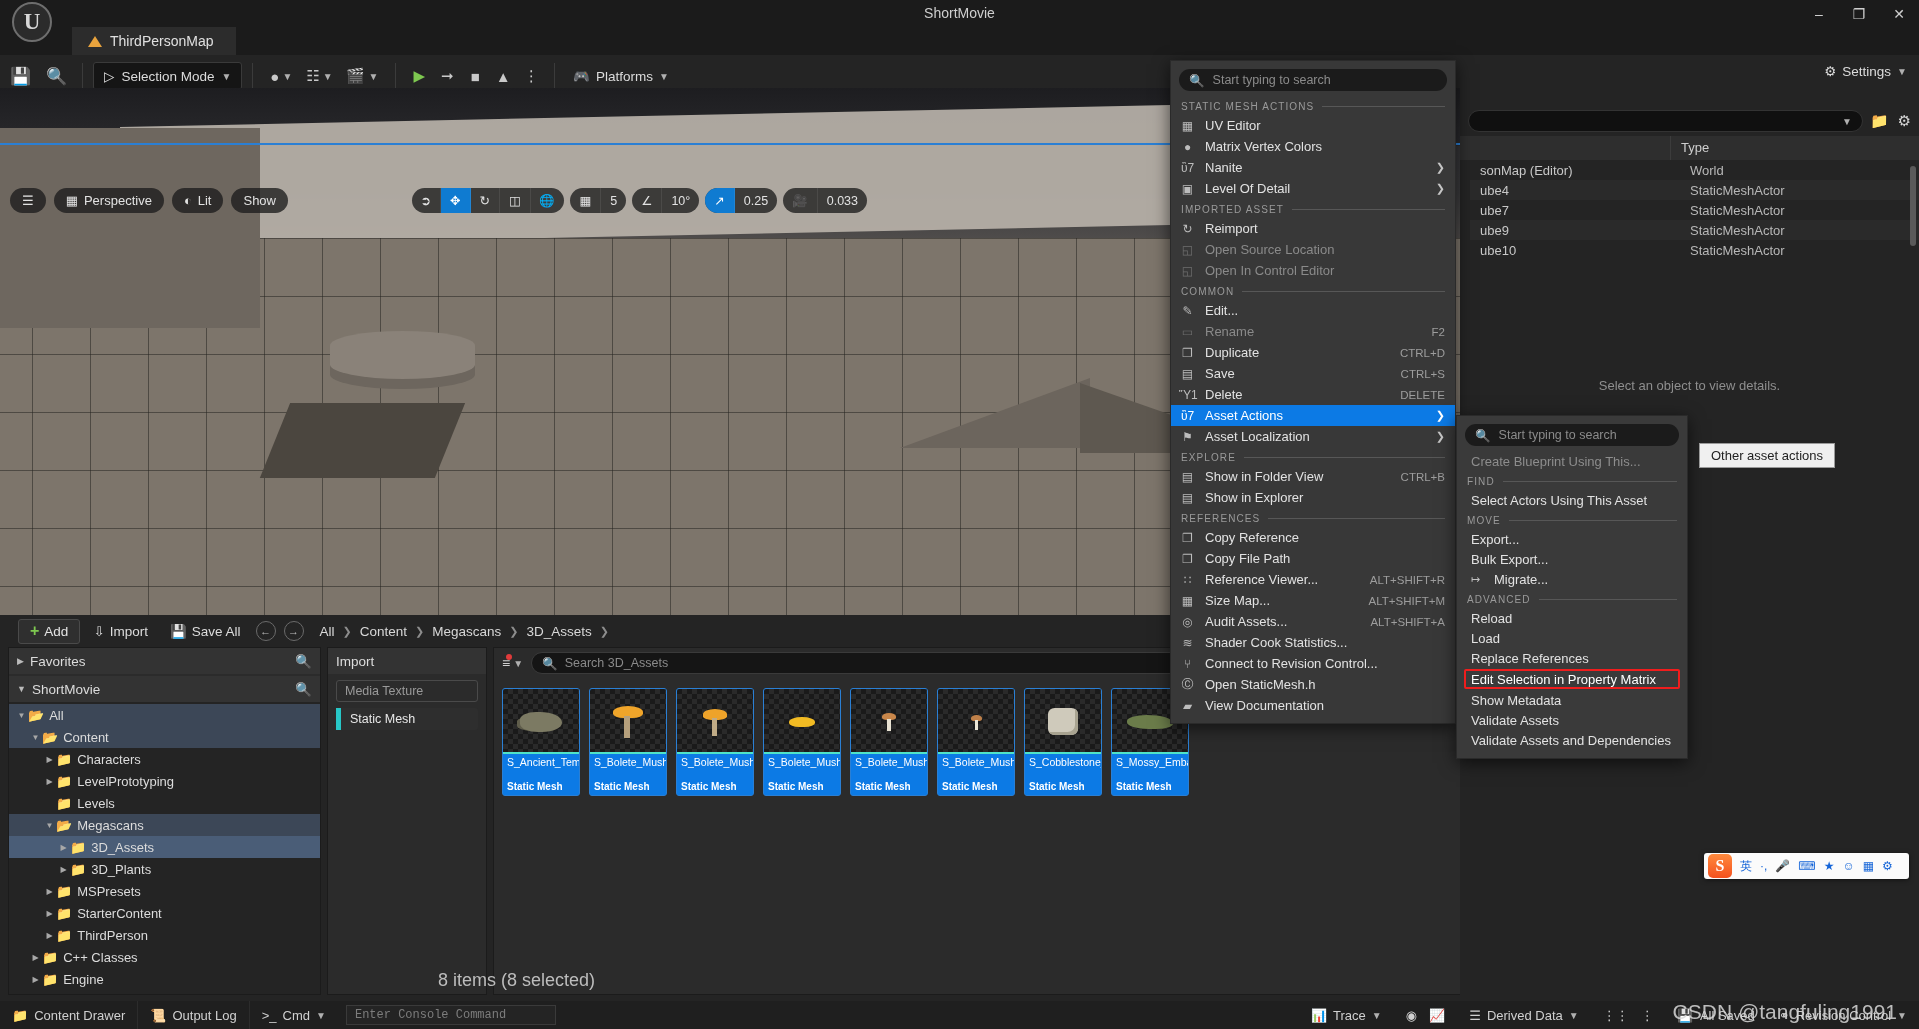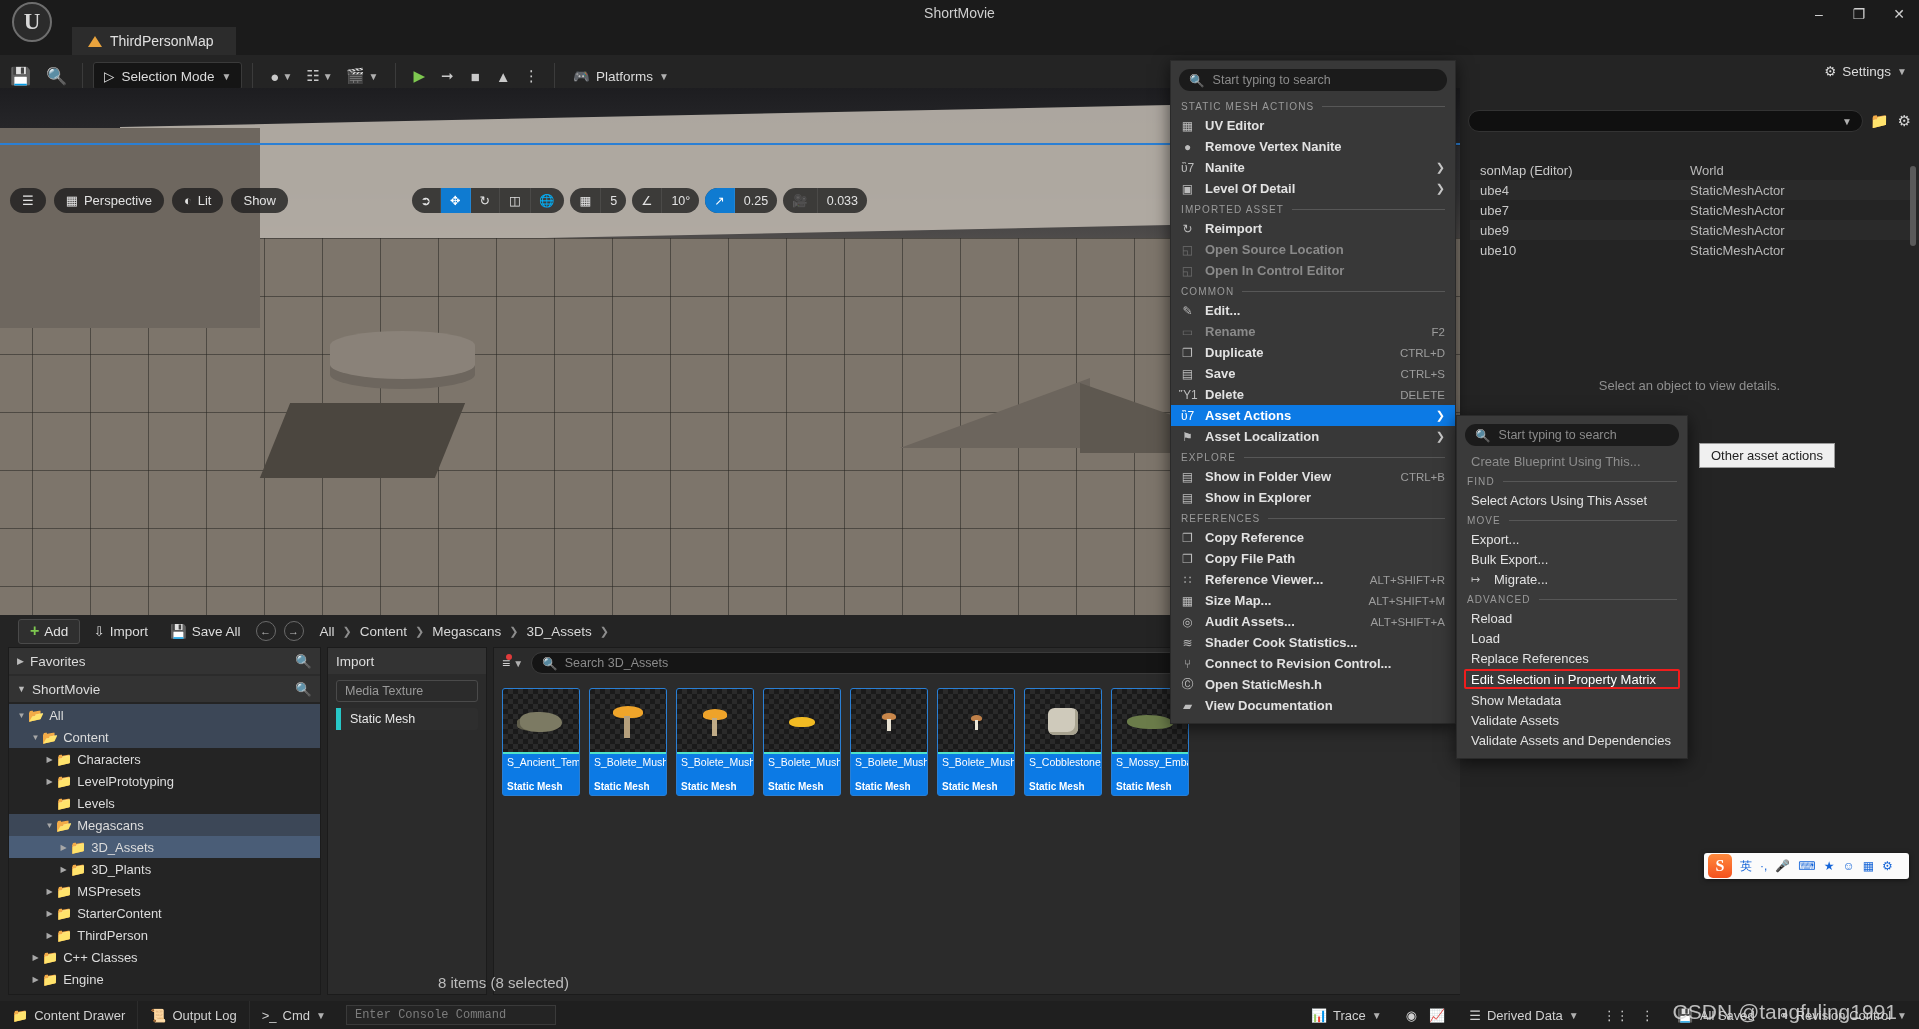--- a/index.html
+++ b/index.html
@@ -124,21 +124,21 @@
      background-image:linear-gradient(45deg,#2a2a2a 25%,transparent 25%),
                       linear-gradient(-45deg,#2a2a2a 25%,transparent 25%),
                       linear-gradient(45deg,transparent 75%,#2a2a2a 75%),
                       linear-gradient(-45deg,transparent 75%,#2a2a2a 75%);
      background-size:10px 10px; background-position:0 0,0 5px,5px -5px,-5px 0px;
      position:relative; display:flex; align-items:center; justify-content:center;}
   .thumb::after{content:"";position:absolute;left:0;right:0;bottom:0;height:2px;background:#4fe3c8;}
   .tlabel { flex:1; background:#0c7ae5; color:#fff; font-size:10.5px; line-height:11.5px;
     padding:3px 4px 0 4px; overflow:hidden; position:relative;}
   .ttype { position:absolute; left:4px; bottom:3px; font-size:10px; font-weight:bold; color:#fff;}
-  .itemcount { position:absolute; left:430px; bottom:4px; font-size:15px; color:#bdbdbd;}
+  .itemcount { position:absolute; left:430px; bottom:4px; font-size:18px; color:#bdbdbd;}
 
   .cb-rightbtns { position:absolute; right:-1px; top:-30px; display:flex; align-items:center; gap:14px;
     font-size:13px; color:#d2d2d2; }
 
   
   .rightdock { position:absolute; left:1460px; top:88px; width:459px; height:907px; background:#242424; }
   .rd-searchrow { position:absolute; left:0; top:18px; width:459px; height:30px; display:flex;
     align-items:center; gap:8px; padding:0 8px;}
   .rd-search { flex:1; height:22px; background:#101010; border:1px solid #333; border-radius:11px;
     display:flex; align-items:center; justify-content:flex-end; padding:0 10px; color:#9a9a9a; font-size:12px;}
@@ -158,21 +158,21 @@
   .ctxmenu { position:absolute; left:1170px; top:60px; width:286px; background:#383838;
     border:1px solid #2a2a2a; box-shadow:0 4px 16px rgba(0,0,0,.6); padding:6px 0 7px 0; z-index:30;}
   .ctx-search { margin:2px 8px 5px 8px; height:22px; background:#1b1b1b; border-radius:11px;
     display:flex; align-items:center; gap:8px; padding:0 10px; font-size:12.5px; color:#8b8b8b;}
   .ctx-sec { display:flex; align-items:center; gap:8px; padding:5px 10px 3px 10px; }
   .ctx-sec span { font-size:10px; letter-spacing:1.1px; color:#9a9a9a; white-space:nowrap;}
   .ctx-sec i { flex:1; height:1px; background:#575757; display:block;}
   .ctx-item { height:21px; display:flex; align-items:center; padding:0 10px 0 8px; font-size:13px;
     color:#e2e2e2; gap:9px; position:relative;}
   .ctx-item .gi { width:17px; text-align:center; font-size:12px; color:#bdbdbd; flex:none;}
-  .ctx-item .lbl { flex:1; white-space:nowrap; overflow:hidden;font-weight:bold;}
+  .ctx-item .lbl { flex:1; white-space:nowrap; overflow:hidden;}
   .ctx-item .sc { font-size:11.5px; color:#9d9d9d; }
   .ctx-item .arr { font-size:11px; color:#c5c5c5; margin-left:6px;}
   .ctx-item.dis { color:#8a8a8a; }
   .ctx-item.dis .gi { color:#6e6e6e;}
   .ctx-item.sel { background:#0c7ae5; color:#fff;}
   .ctx-item.sel .gi, .ctx-item.sel .arr { color:#fff;}
 
   
   .submenu { position:absolute; left:1456px; top:415px; width:232px; background:#3a3a3a;
     border:1px solid #2a2a2a; box-shadow:0 4px 16px rgba(0,0,0,.6); padding:6px 0 8px 0; z-index:31;}
@@ -561,20 +561,24 @@
   </div>
 
   <div class="rightdock">
     <div class="rd-searchrow">
       <div class="rd-search">
         <span class="chev">▼</span>
       </div>
       <span style="font-size:15px">📁</span>
       <span style="font-size:15px">⚙</span>
     </div>
+    <div class="rd-colhead">
+      <div class="c1"></div>
+      <div class="c2">Type</div>
+    </div>
     <div class="rd-rows" id="outrows">
         <div class="rd-row">
           <div class="n">sonMap (Editor)</div>
           <div class="t">World</div>
         </div>
         <div class="rd-row">
           <div class="n">ube4</div>
           <div class="t">StaticMeshActor</div>
         </div>
         <div class="rd-row">
@@ -603,21 +607,21 @@
         <div class="ctx-sec">
           <span>STATIC MESH ACTIONS</span>
           <i></i>
         </div>
         <div class="ctx-item">
           <span class="gi">▦</span>
           <span class="lbl">UV Editor</span>
         </div>
         <div class="ctx-item">
           <span class="gi">●</span>
-          <span class="lbl">Remove Vertex Nanite</span>
+          <span class="lbl">Matrix Vertex Colors</span>
         </div>
         <div class="ctx-item">
           <span class="gi">ὒ7</span>
           <span class="lbl">Nanite</span>
           <span class="arr">❯</span>
         </div>
         <div class="ctx-item">
           <span class="gi">▣</span>
           <span class="lbl">Level Of Detail</span>
           <span class="arr">❯</span>

